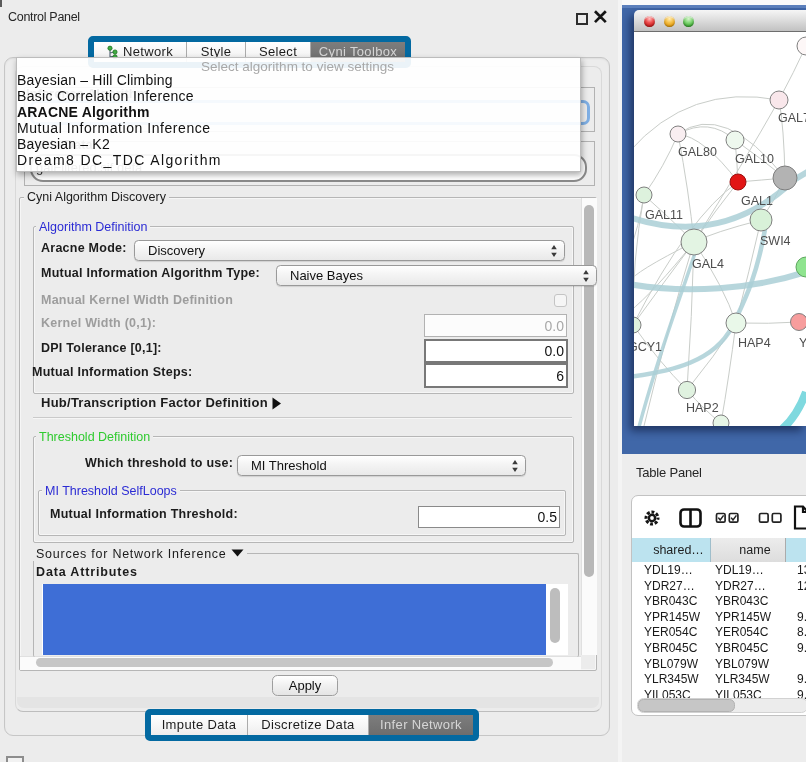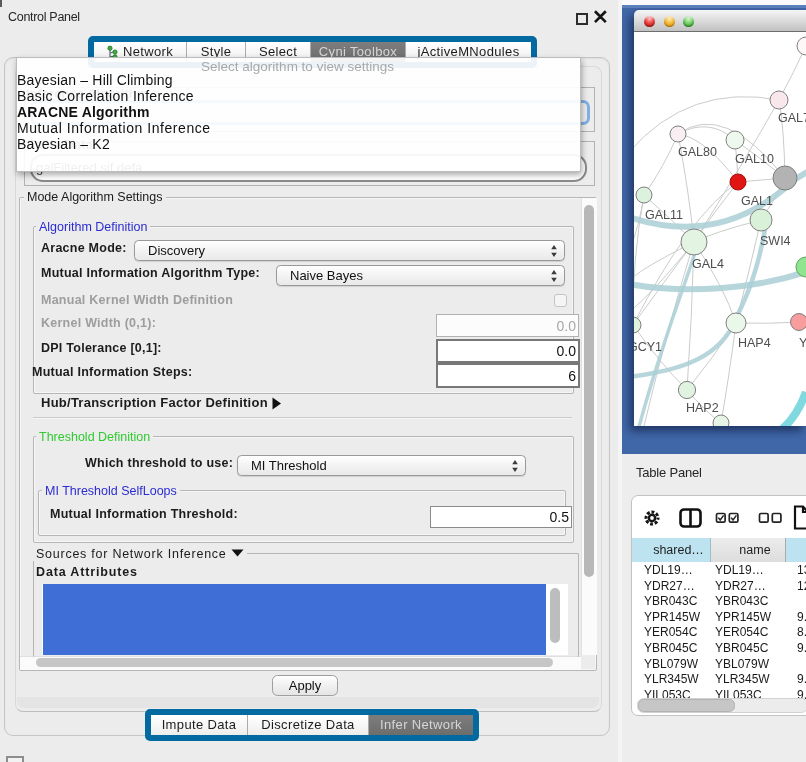--- a/index.html
+++ b/index.html
@@ -6,21 +6,21 @@
   body{width:806px;height:762px;position:relative;overflow:hidden;
        font-family:"Liberation Sans",sans-serif;background:#ededed;}
   .abs{position:absolute;}
   .lbl{position:absolute;font-size:12.5px;font-weight:bold;color:#1c1c1c;white-space:nowrap;letter-spacing:0.25px;margin-top:-2px;}
   .dis{color:#9d9d9d;}
   .combo{position:absolute;height:19px;border:1px solid #999;border-radius:4.5px;
          background:linear-gradient(#ffffff,#f4f4f4 45%,#e9e9e9);
          box-shadow:0 1px 1px rgba(0,0,0,0.12);}
   .combo .ct{position:absolute;left:13px;top:2px;font-size:13px;color:#111;white-space:nowrap;}
   .arr{position:absolute;right:7px;top:3.5px;width:6px;height:12px;}
-  .tfield{position:absolute;background:#fff;margin-left:12px;}
+  .tfield{position:absolute;background:#fff;}
   .tval{position:absolute;right:2px;top:50%;transform:translateY(-50%);font-size:14px;color:#111;}
   .seg{display:flex;position:absolute;border:6px solid #0369a1;border-radius:5px;overflow:hidden;
        background:#fff;height:20px;}
   .seg .s{font-size:13px;letter-spacing:0.35px;color:#1c1c1c;line-height:20px;text-align:center;
           background:linear-gradient(#ffffff,#f6f6f6 55%,#ededed);border-left:1px solid #ababab;
           white-space:nowrap;}
   .seg .s:first-child{border-left:none;}
   .seg .sel{background:linear-gradient(#7d7d7d,#6d6d6d);color:#d6d6d6;}
   .tbx{position:absolute;border:1px solid #b6b6b6;border-radius:2px;
        box-shadow:inset 0 0 0 1px rgba(255,255,255,0.55);}
@@ -45,62 +45,61 @@
   <div class="s" style="width:92px;">
     <svg width="12" height="14" style="vertical-align:-3px" viewBox="0 0 12 14">
       <path d="M3,4 L3,11.5 L7,11.5 M3,8 L7,7" stroke="#5a6a7a" stroke-width="1.2" fill="none"></path>
       <circle cx="3" cy="3.2" r="2.1" fill="#3fae42" stroke="#1c6e1e" stroke-width="0.8"></circle>
       <circle cx="8" cy="7" r="2.1" fill="#3fae42" stroke="#1c6e1e" stroke-width="0.8"></circle>
       <circle cx="8" cy="11.8" r="2.1" fill="#3fae42" stroke="#1c6e1e" stroke-width="0.8"></circle>
     </svg> Network</div>
   <div class="s" style="width:58px;">Style</div>
   <div class="s" style="width:64px;">Select</div>
   <div class="s sel" style="width:94px;">Cyni Toolbox</div>
-  <div class="s" style="width:125px;">jActiveMNodules</div>
 </div>
 
 <div class="abs" style="left:24px;top:87px;width:569px;height:43px;border:1px solid #b2b2b2;"></div>
 <div class="abs" style="left:30px;top:100px;width:554px;height:19px;border:3px solid #7fafe4;border-radius:7px;background:#ececec;"></div>
 <div class="abs" style="left:24px;top:141px;width:569px;height:43px;border:1px solid #b2b2b2;"></div>
 <div class="abs" style="left:30px;top:154px;width:553px;height:24px;border:2px solid #8a8a8a;border-radius:13px;background:#fff;"></div>
 <div class="abs" style="left:26px;top:86px;font-size:13px;font-weight:bold;color:#3a3a3a;">Inference Algorithm</div>
 <div class="abs" style="left:28px;top:137px;font-size:13px;font-weight:bold;color:#3a3a3a;">Table Data</div>
 <div class="abs" style="left:36px;top:160px;font-size:13px;color:#3a3a3a;">galFiltered.sif defa</div>
 
 <div class="abs" style="left:16px;top:57px;width:563px;height:113px;background:rgba(255,255,255,0.92);border:1px solid #bcbcbc;box-shadow:1px 3px 6px rgba(0,0,0,0.32);z-index:10;"></div>
 <div class="abs" style="z-index:11;left:16px;top:59px;width:563px;text-align:center;font-size:13.5px;color:#a8a8a8;">Select algorithm to view settings</div>
 <div class="abs" style="z-index:11;left:17px;top:71.5px;font-size:14px;letter-spacing:0.2px;color:#111;line-height:16px;white-space:pre;">Bayesian – Hill Climbing
 <span style="letter-spacing:0.3px">Basic Correlation Inference</span>
 <b style="letter-spacing:0.2px">ARACNE Algorithm</b>
 <span style="letter-spacing:0.55px">Mutual Information Inference</span>
 Bayesian – K2
-</div>
+<span style="letter-spacing:1.4px">Dream8 DC_TDC Algorithm</span></div>
 
 <div class="tbx" style="left:19px;top:197px;width:576px;height:472px;"></div>
-<div class="tbl-lbl" style="left:24px;top:190px;color:#1b1b1b;">Mode Algorithm Settings</div>
+<div class="tbl-lbl" style="left:24px;top:190px;color:#1b1b1b;">Cyni Algorithm Discovery</div>
 
 <div class="abs" style="left:581px;top:198px;width:15px;height:457px;background:#fbfbfb;border-left:1px solid #e0e0e0;"></div>
 <div class="abs" style="left:583.5px;top:205px;width:10px;height:372px;background:#b8b8b8;border-radius:5px;"></div>
 
 <div class="abs" style="left:20px;top:656px;width:561px;height:13px;background:#fbfbfb;border-top:1px solid #e0e0e0;"></div>
 <div class="abs" style="left:36px;top:658px;width:517px;height:9px;background:#c6c6c6;border-radius:4.5px;"></div>
 
 <div class="tbx" style="left:33px;top:226px;width:539px;height:166px;"></div>
 <div class="tbl-lbl" style="left:36px;top:220px;color:#2b2bd4;">Algorithm Definition</div>
 
 <div class="lbl" style="left:41px;top:243px;">Aracne Mode:</div>
 <div class="combo" style="left:134px;top:240px;width:429px;">
   <div class="ct">Discovery</div>
   <svg class="arr" viewBox="0 0 6 12">
       <path d="M3,0 L5.8,4.2 L0.2,4.2 Z M3,12 L5.8,7.8 L0.2,7.8 Z" fill="#3a3a3a"></path>
     </svg>
 </div>
 
 <div class="lbl" style="left:41px;top:268px;">Mutual Information Algorithm Type:</div>
-<div class="combo" style="left:276px;top:265px;width:287px;">
+<div class="combo" style="left:276px;top:265px;width:287px;padding-left:32px;">
   <div class="ct">Naive Bayes</div>
   <svg class="arr" viewBox="0 0 6 12">
       <path d="M3,0 L5.8,4.2 L0.2,4.2 Z M3,12 L5.8,7.8 L0.2,7.8 Z" fill="#3a3a3a"></path>
     </svg>
 </div>
 
 <div class="lbl dis" style="left:41px;top:295px;">Manual Kernel Width Definition</div>
 <div class="abs" style="left:554px;top:294px;width:11px;height:11px;border:1.5px solid #c4c4c4;border-radius:3px;background:#f5f5f5;"></div>
 
 <div class="lbl dis" style="left:41px;top:318px;">Kernel Width (0,1):</div>

